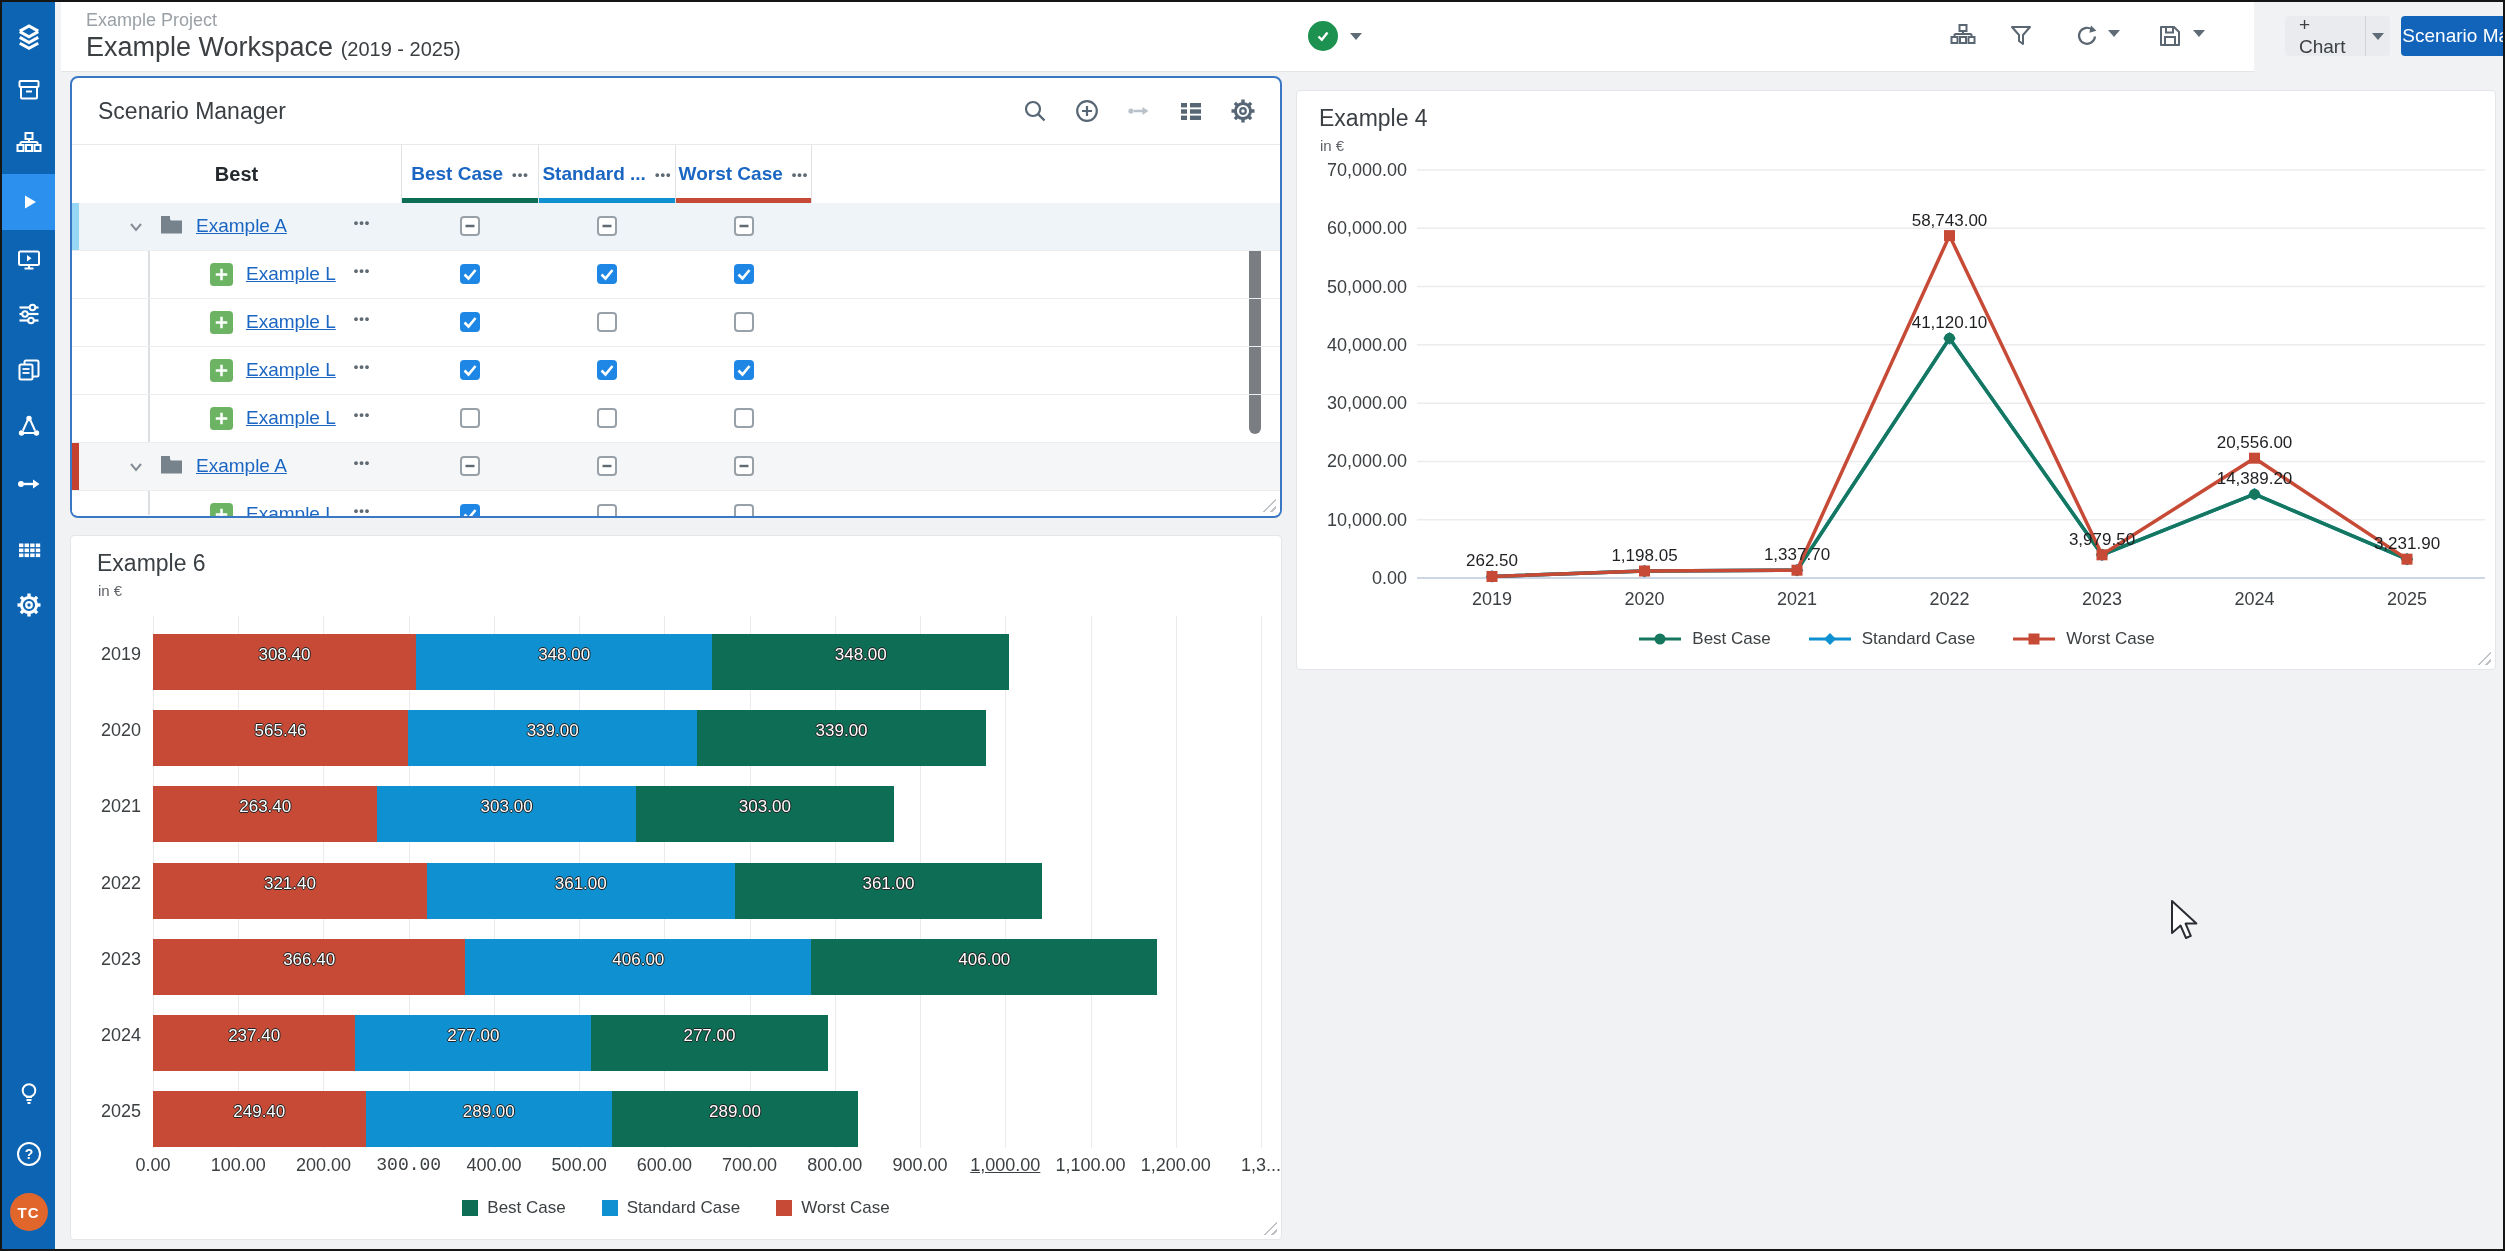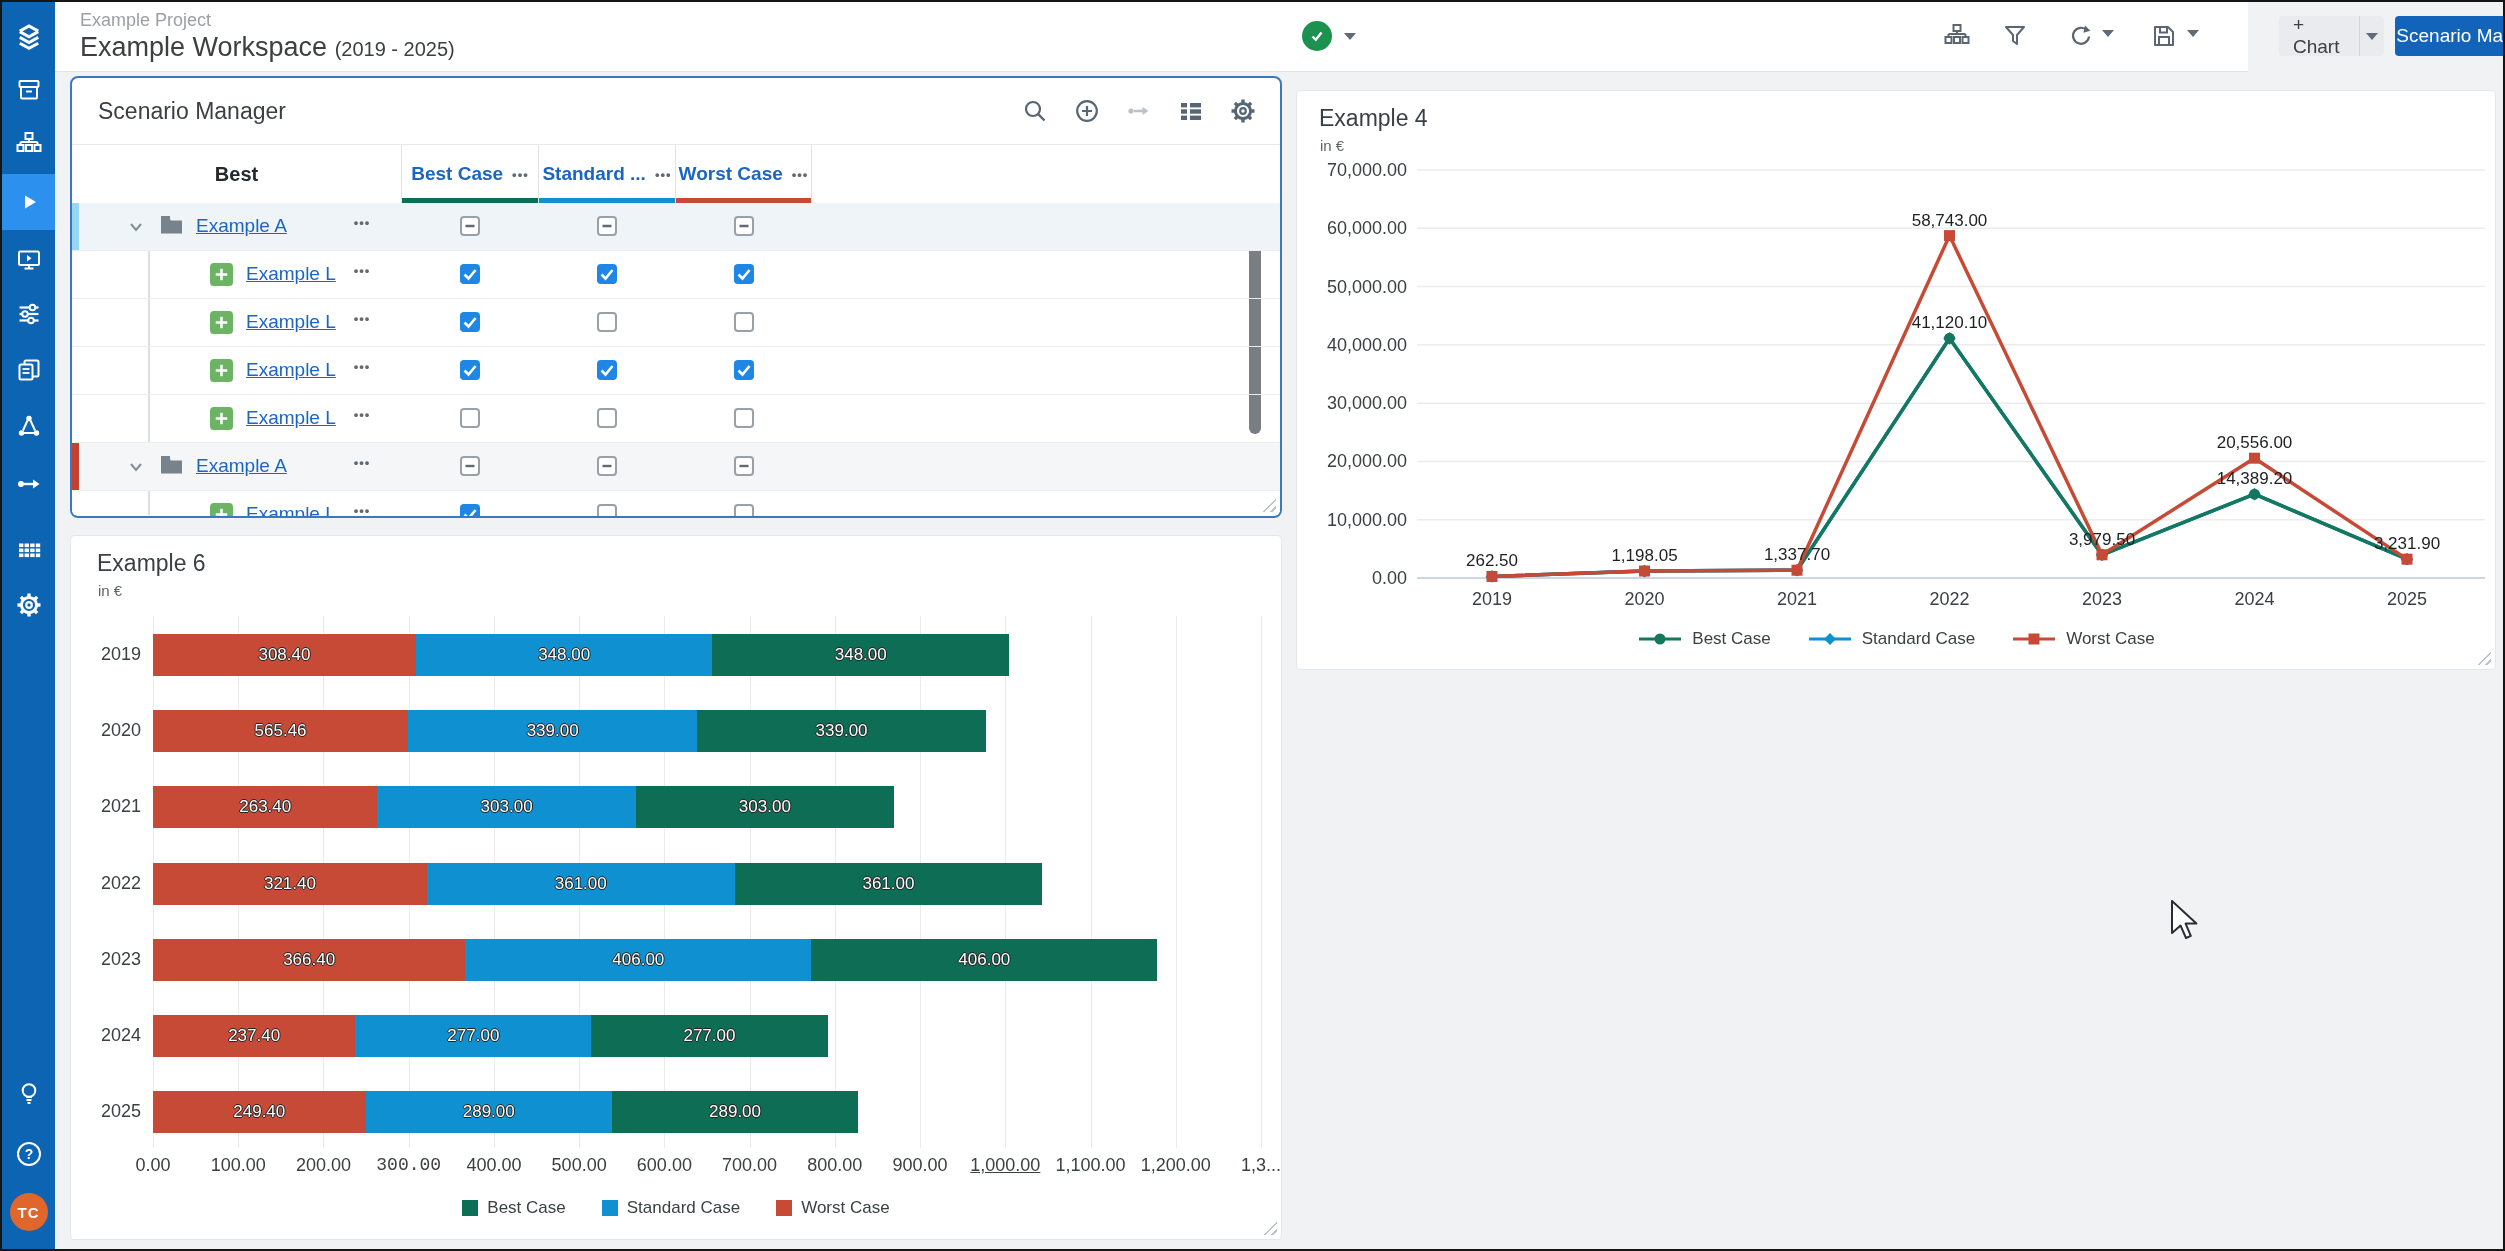--- a/index.html
+++ b/index.html
@@ -6,21 +6,21 @@
   .screen{position:relative;width:2505px;height:1251px;border:2px solid #151515;box-sizing:border-box;
           background:#f1f2f4;overflow:hidden;font-family:"Liberation Sans",sans-serif;}
   
   .sidebar{position:absolute;left:0;top:0;width:53px;height:100%;background:#0d64b2;z-index:5;}
   .sb-item{position:absolute;left:0;width:53px;height:56px;display:flex;align-items:center;justify-content:center;}
   .sb-item.active{background:#2b90ee;}
   .sb-item svg{display:block;}
   .avatar{width:38px;height:38px;border-radius:50%;background:#e0662c;color:#fff;font-size:15px;font-weight:bold;
           display:flex;align-items:center;justify-content:center;letter-spacing:1px;}
   
-  .topbar{position:absolute;left:53px;top:0;width:2193px;height:69px;background:#fff;border-bottom:1px solid #e2e4e7;}
+  .topbar{position:absolute;left:59px;top:0;width:2193px;height:69px;background:#fff;border-bottom:1px solid #e2e4e7;}
   .proj{position:absolute;left:25px;top:8px;font-size:18px;color:#9aa0a6;}
   .wsline{position:absolute;left:25px;top:30px;font-size:27px;color:#3c4043;white-space:nowrap;}
   .wsrange{font-size:20px;color:#3c4043;}
   .statusbtn{position:absolute;left:1247px;top:19px;display:flex;align-items:center;gap:12px;}
   .stcircle{width:30px;height:30px;border-radius:50%;background:#1d9150;display:flex;align-items:center;justify-content:center;}
   .caret{width:0;height:0;border-left:6px solid transparent;border-right:6px solid transparent;border-top:7px solid #5f6b76;}
   .tb-ico{position:absolute;top:21px;width:26px;height:26px;}
   .btn-chart{position:absolute;left:2224px;top:14px;height:40px;background:#e9ebee;border-radius:4px;
              display:flex;align-items:center;color:#3c4043;font-size:19px;}
   .btn-chart .lbl{padding:0 14px;}
@@ -59,21 +59,21 @@
   .rowdots{position:absolute;left:272px;top:12px;width:36px;text-align:center;}
   .cb{position:absolute;top:13px;width:20px;height:20px;border-radius:4px;box-sizing:border-box;}
   .cb-un{border:2px solid #99a1a8;background:#fff;}
   .cb-ck{background:#1e87e5;}
   .cb-in{border:2px solid #99a1a8;background:#fff;}
   .sm-scroll{position:absolute;right:19px;top:134px;width:12px;height:222px;background:#7a7d82;border-radius:6px;}
   
   .vgrid{position:absolute;width:1px;background:#ebebed;}
   .xtick{position:absolute;width:90px;text-align:center;font-size:18px;color:#3c4043;white-space:nowrap;}
   .ycat{position:absolute;left:6px;width:64px;text-align:right;font-size:18px;color:#3c4043;}
-  .seg{position:absolute;height:42px;color:#fff;font-size:17px;text-align:center;line-height:42px;white-space:nowrap;
+  .seg{position:absolute;height:56px;color:#fff;font-size:17px;text-align:center;line-height:42px;white-space:nowrap;
        text-shadow:-1px 0 0 #222,1px 0 0 #222,0 -1px 0 #222,0 1px 0 #222;}
   .legend{position:absolute;left:0;width:100%;display:flex;justify-content:center;gap:36px;align-items:center;
           font-size:17px;color:#3c4043;}
   .lg-it{display:flex;align-items:center;gap:9px;}
   .lg-sq{width:16px;height:16px;}
   svg text.ytick{font-size:18px;fill:#3c4043;font-family:"Liberation Sans",sans-serif;}
   svg text.xtick2{font-size:18px;fill:#3c4043;font-family:"Liberation Sans",sans-serif;}
   svg text.ptlab{font-size:17px;fill:#1f2023;font-family:"Liberation Sans",sans-serif;}
   .cursor{position:absolute;left:2168px;top:898px;z-index:20;}
 </style>

